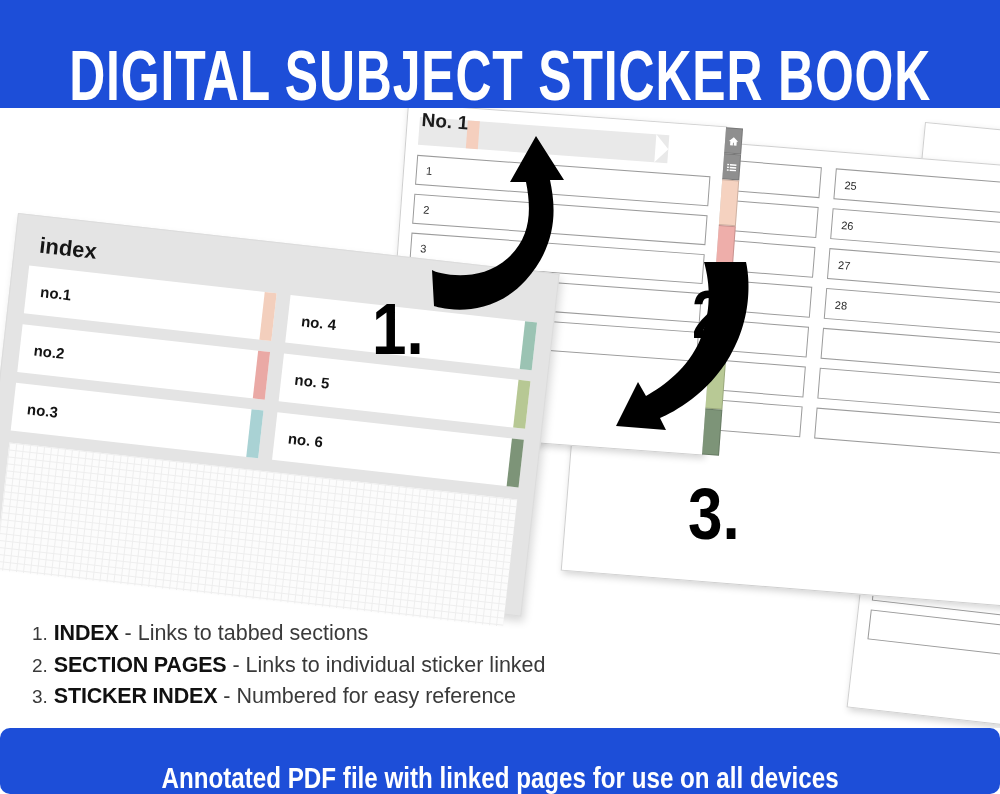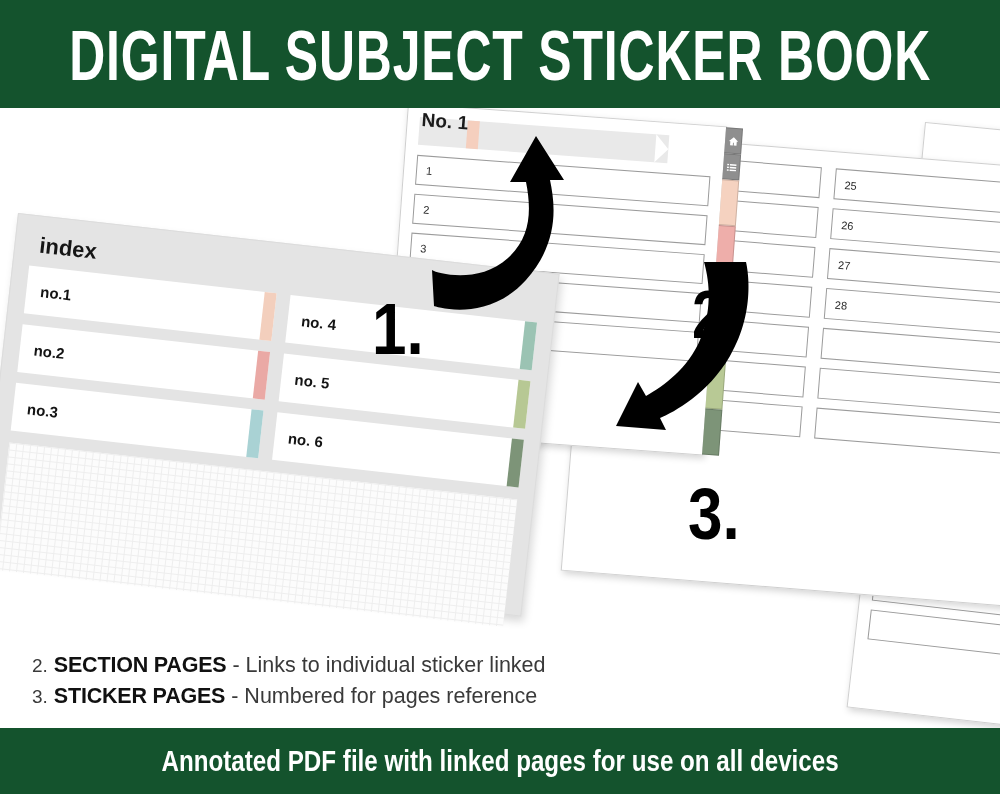--- a/index.html
+++ b/index.html
@@ -10,28 +10,28 @@
     background: #ffffff;
     font-family: "Liberation Sans", sans-serif;
     overflow: hidden;
     position: relative;
   }
 
   
   .banner {
     position: absolute;
     left: 0; right: 0;
-    background: #14532d;
+    background: #1d4ed8;
     display: flex;
-    align-items: center;
+    align-items: flex-end;
     justify-content: center;
     z-index: 60;
   }
   .banner-top { top: 0; height: 108px; }
-  .banner-bottom { bottom: 0; height: 66px; }
+  .banner-bottom { bottom: 0; height: 66px; border-radius: 10px; }
 
   .banner-top-text {
     color: #ffffff;
     font-size: 58px;
     font-weight: 700;
     letter-spacing: 1px;
     transform: scaleX(0.86) scaleY(1.22);
     font-family: "Liberation Sans", sans-serif;
     white-space: nowrap;
   }
@@ -361,24 +361,28 @@
   </svg>
 
   <div class="stepnum" id="step1">1.</div>
   <div class="stepnum" id="step2">2.</div>
   <div class="stepnum" id="step3">3.</div>
 
 </div>
 
 <div class="legend">
   <div class="legend-line">
+    <span class="num">1.</span>
+    <span class="kw">INDEX</span><span> - Links to tabbed sections</span>
+  </div>
+  <div class="legend-line">
     <span class="num">2.</span>
     <span class="kw">SECTION PAGES</span><span> - Links to individual sticker linked</span>
   </div>
   <div class="legend-line">
     <span class="num">3.</span>
-    <span class="kw">STICKER PAGES</span><span> - Numbered for pages reference</span>
+    <span class="kw">STICKER INDEX</span><span> - Numbered for easy reference</span>
   </div>
 </div>
 
 <div class="banner banner-bottom">
   <div class="banner-bottom-text">Annotated PDF file with linked pages for use on all devices</div>
 </div>
 
 </body></html>

